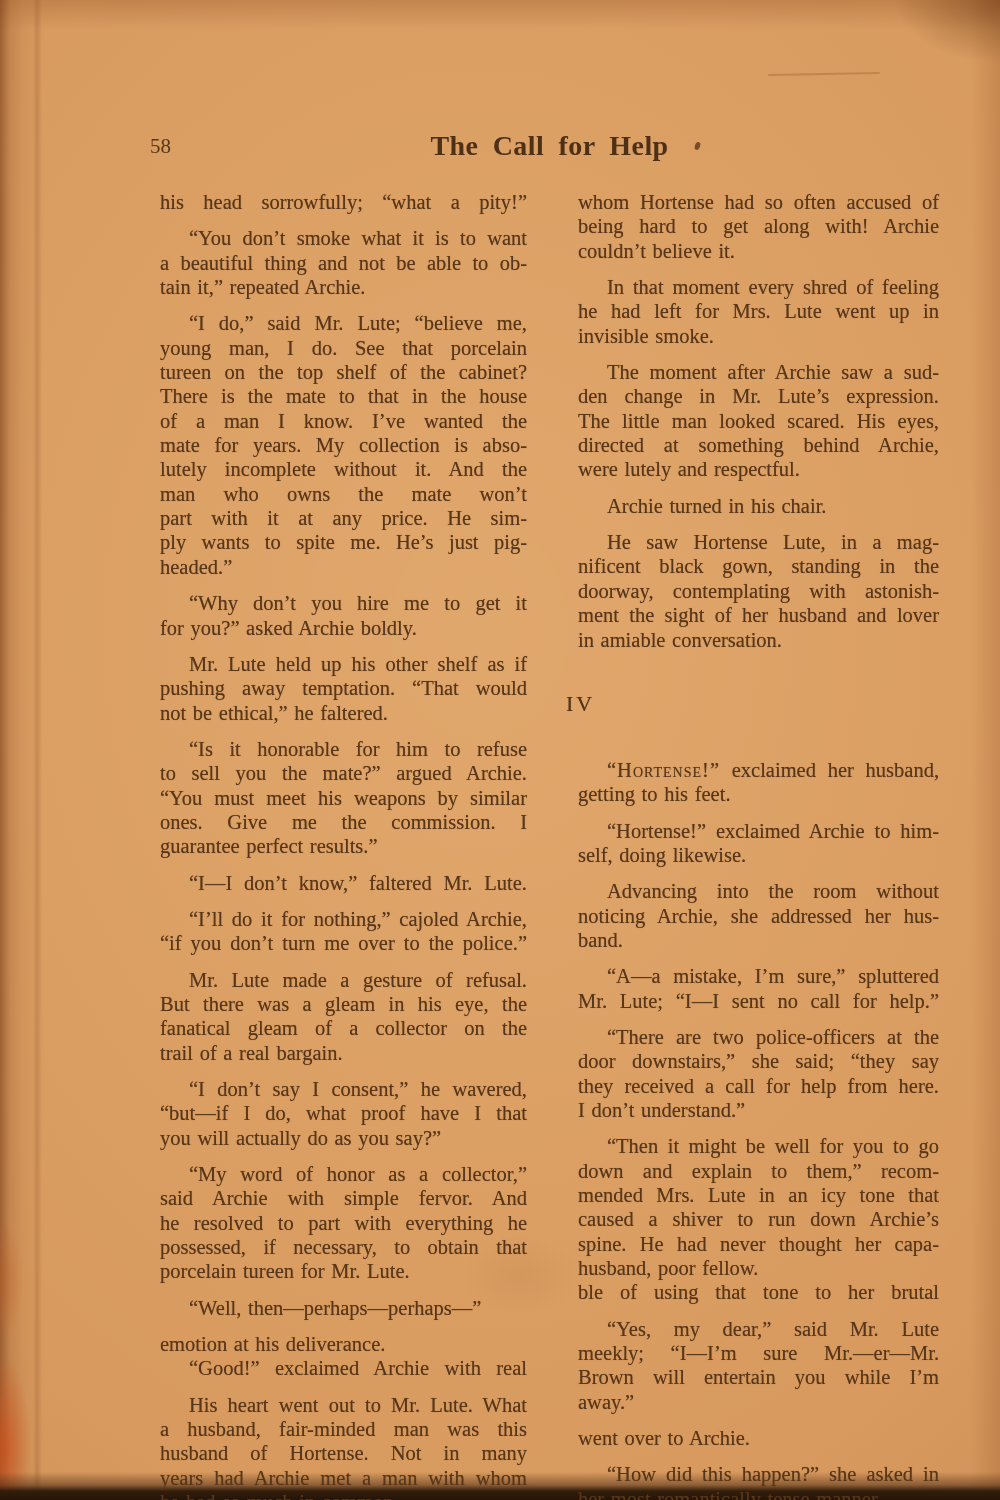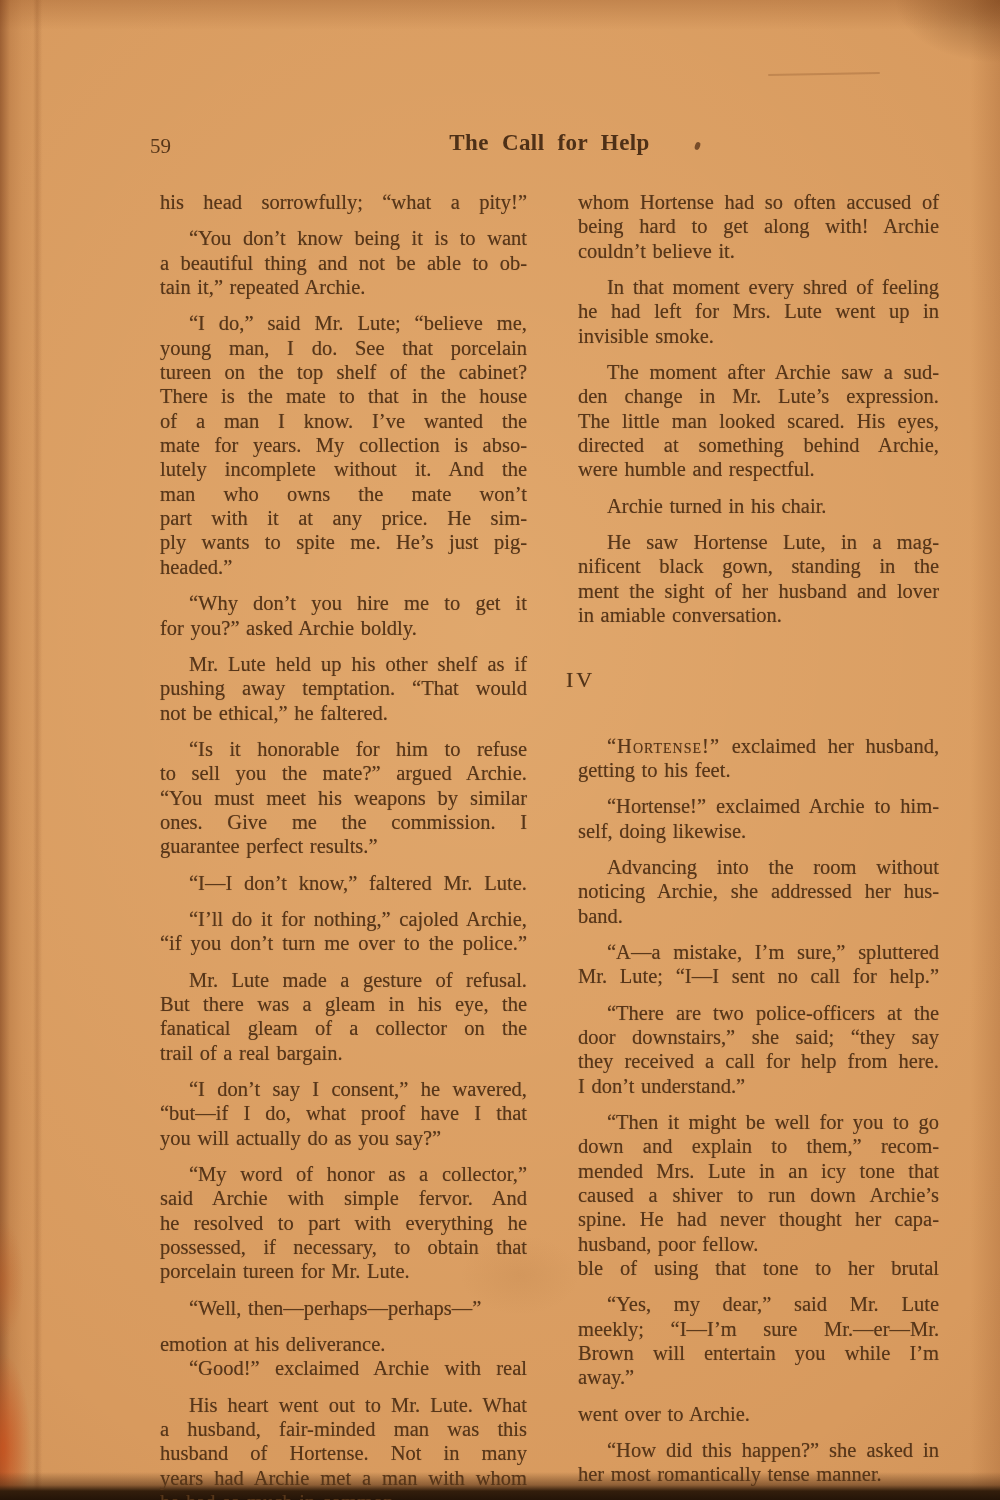--- a/index.html
+++ b/index.html
@@ -16,21 +16,21 @@
       linear-gradient(90deg, rgba(0,0,0,0) 33px, rgba(120,62,25,0.20) 37px, rgba(0,0,0,0) 42px),
       linear-gradient(180deg, rgba(140,75,30,0.30) 0px, rgba(140,75,30,0) 30px),
       radial-gradient(150px 90px at 100% 0%, rgba(100,52,18,0.55), rgba(100,52,18,0) 70%),
       linear-gradient(270deg, rgba(150,85,40,0.28) 0px, rgba(150,85,40,0) 30px),
       radial-gradient(60px 40px at 52% 85%, rgba(150,90,40,0.10), rgba(150,90,40,0) 100%),
       radial-gradient(ellipse 130% 110% at 48% 42%, rgba(255,216,160,0.22) 0%, rgba(255,216,160,0) 55%, rgba(123,64,27,0.26) 100%);
   }
   .content { position:absolute; left:148px; top:130px; width:803px; }
   .header { position:relative; height:28px; }
   .page-number { position:absolute; left:2px; top:4px; font-size:21px; }
-  .page-title { text-align:center; font-size:23px; font-weight:bold; word-spacing:7px; letter-spacing:0.4px; color:#4e3017; }
+  .page-title { text-align:center; font-size:28px; font-weight:bold; word-spacing:7px; letter-spacing:0.4px; color:#4e3017; }
   .columns { display:flex; margin-top:20px; }
   .col { }
   .col-left { width:391px; margin-right:27px; }
   .col-right { width:385px; }
   .para { margin:12px; }
   .line {
     font-size:20.5px; line-height:24.35px;
     text-align:justify; text-align-last:justify;
     word-spacing:1.5px;
     text-shadow:0 0 0.7px rgba(95,60,30,0.6);
@@ -54,30 +54,30 @@
   }
 </style>
 </head>
 <body>
 
 <div class="page">
   <span class="speck"></span>
   <span class="crease-mark"></span>
   <div class="content">
     <div class="header">
-      <span class="page-number">59</span>
+      <span class="page-number">58</span>
       <div class="page-title">The Call for Help</div>
     </div>
     <div class="columns">
       <div class="col col-left">
           <div class="para">
             <div class="line">his head sorrowfully; “what a pity!”</div>
           </div>
           <div class="para">
-            <div class="line indent">“You don’t know being it is to want</div>
+            <div class="line indent">“You don’t smoke what it is to want</div>
             <div class="line">a beautiful thing and not be able to ob-</div>
             <div class="line last">tain it,” repeated Archie.</div>
           </div>
           <div class="para">
             <div class="line indent">“I do,” said Mr. Lute; “believe me,</div>
             <div class="line">young man, I do. See that porcelain</div>
             <div class="line">tureen on the top shelf of the cabinet?</div>
             <div class="line">There is the mate to that in the house</div>
             <div class="line">of a man I know. I’ve wanted the</div>
             <div class="line">mate for years. My collection is abso-</div>
@@ -156,28 +156,29 @@
             <div class="para">
               <div class="line indent">In that moment every shred of feeling</div>
               <div class="line">he had left for Mrs. Lute went up in</div>
               <div class="line last">invisible smoke.</div>
             </div>
             <div class="para">
               <div class="line indent">The moment after Archie saw a sud-</div>
               <div class="line">den change in Mr. Lute’s expression.</div>
               <div class="line">The little man looked scared. His eyes,</div>
               <div class="line">directed at something behind Archie,</div>
-              <div class="line last">were humble and respectful.</div>
+              <div class="line last">were lutely and respectful.</div>
             </div>
             <div class="para">
               <div class="line indent last">Archie turned in his chair.</div>
             </div>
             <div class="para">
               <div class="line indent">He saw Hortense Lute, in a mag-</div>
               <div class="line">nificent black gown, standing in the</div>
+              <div class="line">doorway, contemplating with astonish-</div>
               <div class="line">ment the sight of her husband and lover</div>
               <div class="line last">in amiable conversation.</div>
             </div>
           </div>
         <div class="section-heading">IV</div>
         <div>
             <div class="para">
               <div class="line indent"><span class="smallcaps">“Hortense!”</span> exclaimed her husband,</div>
               <div class="line last">getting to his feet.</div>
             </div>

